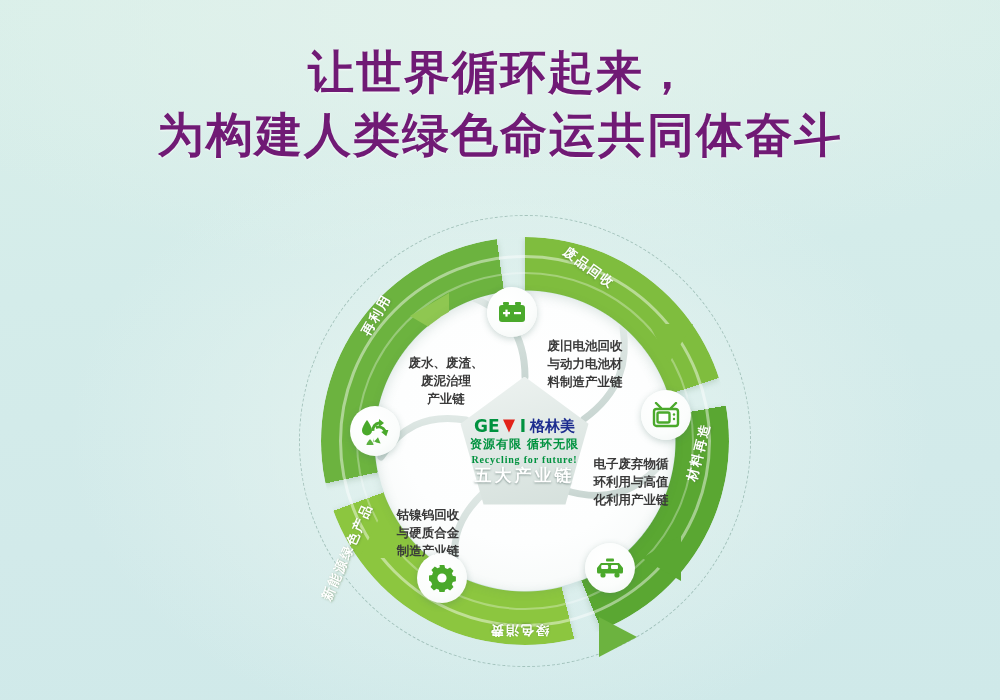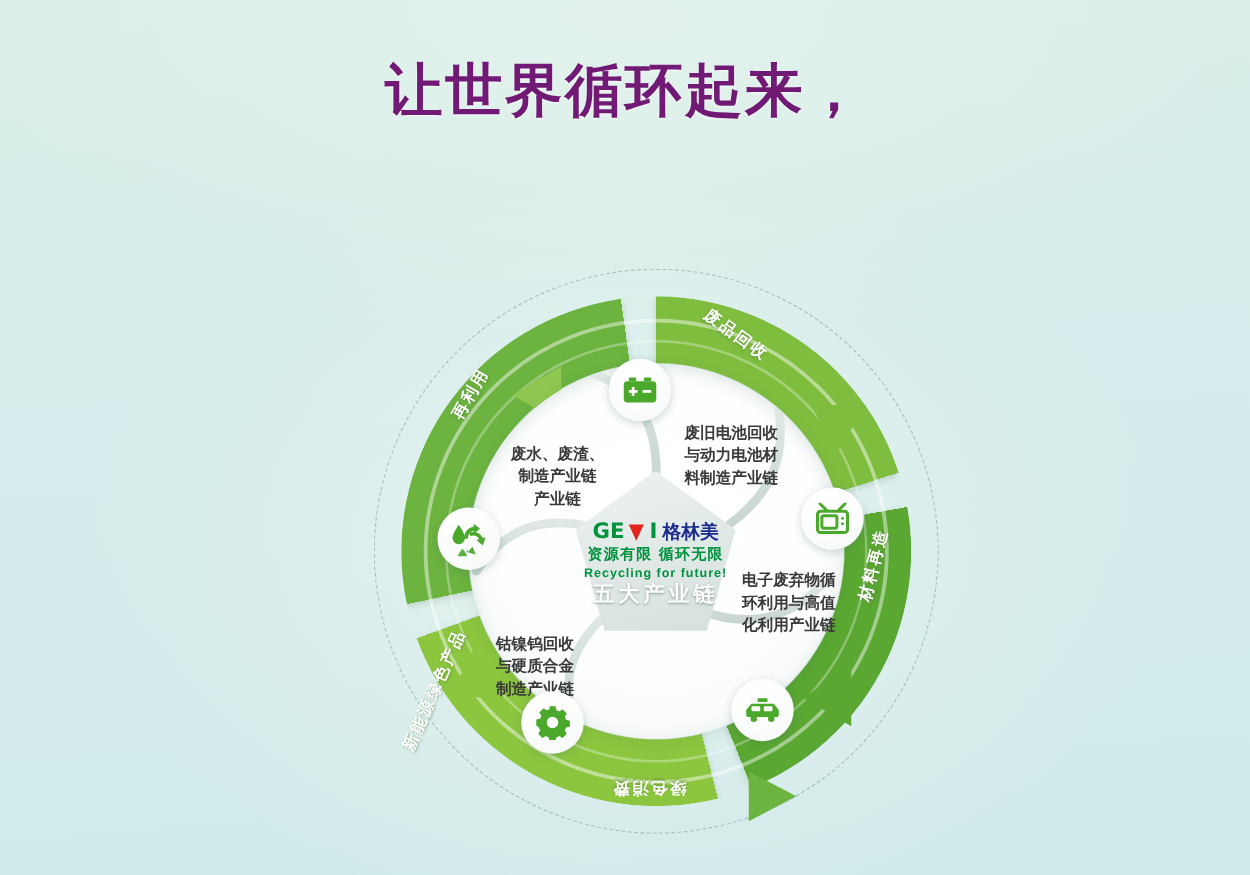--- a/index.html
+++ b/index.html
@@ -111,21 +111,21 @@
   .gem-cn{
     font-family:"DejaVu Sans","Liberation Sans",sans-serif;
     font-weight:bold;font-size:15px;color:#1d2d8f;letter-spacing:0px;
   }
   #logo-tag{
     margin-top:1px;font-size:12px;font-weight:bold;color:#00923f;letter-spacing:1px;
     font-family:"DejaVu Sans","Liberation Sans",sans-serif;
   }
   #logo-en{
     margin-top:1px;font-size:10px;font-weight:bold;color:#00923f;letter-spacing:.8px;
-    font-family:Liberation Sans, sans-serif;
+    font-family:Liberation Serif, serif;
   }
   #five-chains{
     position:absolute;left:50%;top:50%;transform:translate(-50%,-50%);
     margin-top:34px;
     font-size:17px;font-weight:bold;color:#ffffff;letter-spacing:3px;
     text-shadow:0 1px 2px rgba(120,140,135,.85);
     font-family:"DejaVu Sans","Liberation Sans",sans-serif;
     white-space:nowrap;pointer-events:none;
   }
 
@@ -153,20 +153,21 @@
     text-shadow:0 1px 2px rgba(70,110,50,.5);
     white-space:nowrap;
     font-family:"DejaVu Sans","Liberation Sans",sans-serif;
   }
 </style>
 </head>
 <body>
 
 <div id="title-block">
   <span class="title-line">让世界循环起来，</span>
+  <span class="title-line second">为构建人类绿色命运共同体奋斗</span>
 </div>
 
 <div id="diagram">
 
   <div class="center" id="dotted-ring"></div>
   <div class="center" id="green-ring"></div>
   <div class="center" id="ring-highlight"></div>
   <div class="center" id="ring-highlight2"></div>
 
   <svg width="455" height="455" viewBox="0 0 455 455" style="position:absolute;left:0;top:0;">
@@ -222,21 +223,21 @@
   <div class="sector-label" style="left:278px;top:242px;width:112px;">电子废弃物循
 环利用与高值
 化利用产业链</div>
 
 
   <div class="sector-label" style="left:75px;top:277px;width:112px;margin-top:16px;">钴镍钨回收
 与硬质合金
 制造产业链</div>
 
   <div class="sector-label" style="left:93px;top:141px;width:112px;">废水、废渣、
-制造产业链
+废泥治理
 产业链</div>
 
   <div class="icon-bubble" style="left:190px;top:74px;">
     <svg width="28" height="22" viewBox="0 0 28 22" fill="#4aa92b">
       <rect x="5" y="1" width="6" height="3" rx="1"></rect>
         <rect x="17" y="1" width="6" height="3" rx="1"></rect>
       <rect x="1" y="4" width="26" height="17" rx="3"></rect>
       <rect x="5" y="11" width="7" height="2.2" fill="#fff"></rect>
       <rect x="7.4" y="8.6" width="2.2" height="7" fill="#fff"></rect>
       <rect x="16" y="11" width="7" height="2.2" fill="#fff"></rect>

